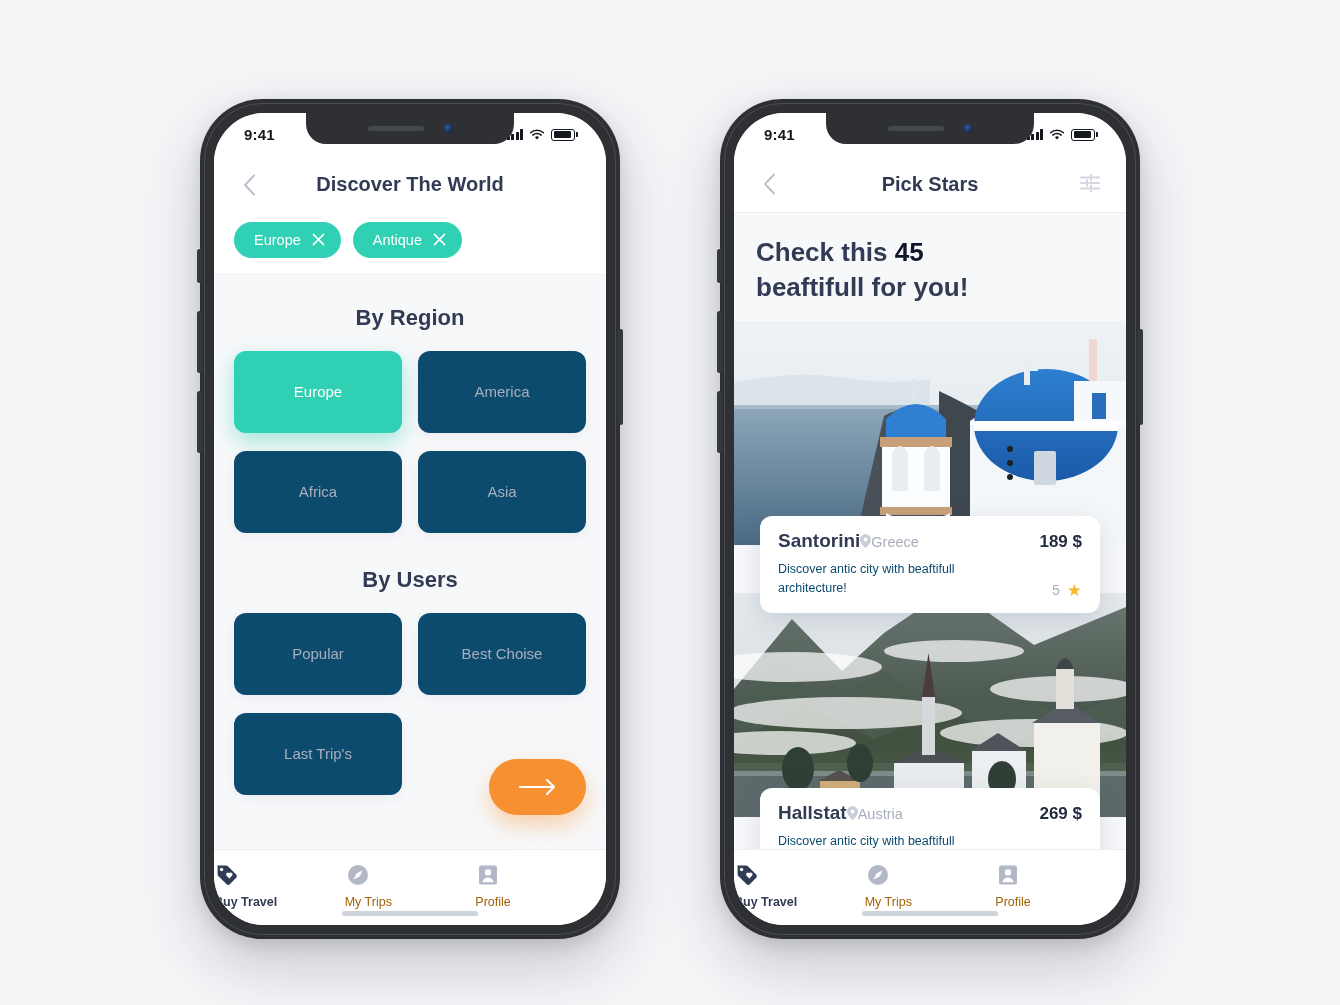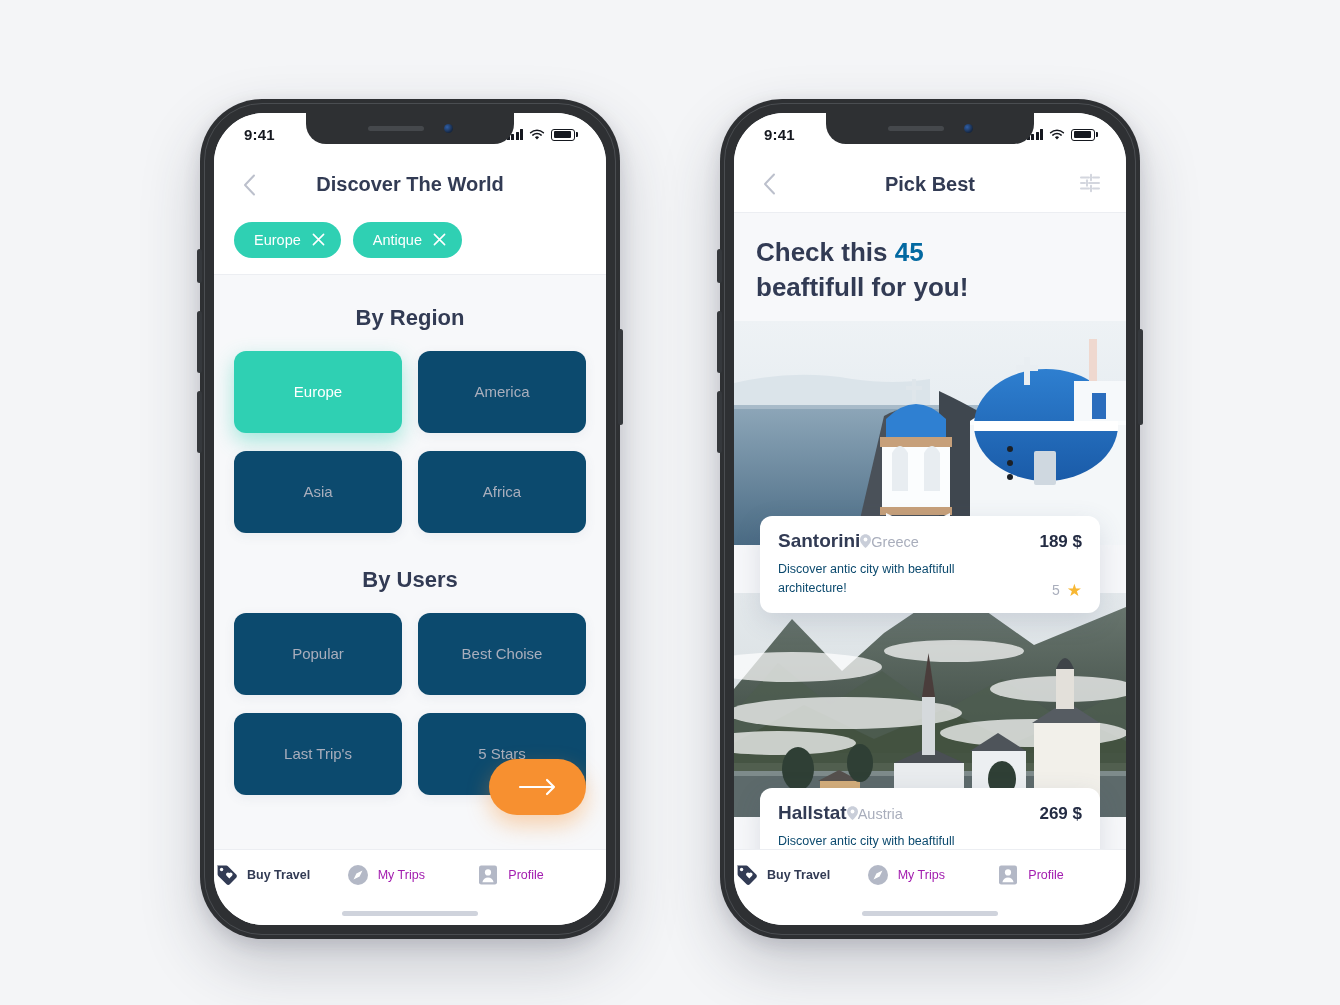--- a/index.html
+++ b/index.html
@@ -193,21 +193,21 @@
 
   
   .headline {
     flex: none;
     padding: 22px 22px 16px;
     font-size: 26px;
     font-weight: bold;
     color: #323b54;
     line-height: 1.35;
   }
-  .headline .count { color: #0369a1; }
+  .headline .count { color: #0f172a; }
 
   .cards {
     flex: 1;
     overflow: hidden;
     padding: 0 0 0 0;
   }
   .card {
     position: relative;
     margin: 0 0 28px 0;
     height: 224px;
@@ -245,24 +245,24 @@
     height: 76px;
     background: #ffffff;
     border-top: 1px solid #eceef2;
     display: flex;
     align-items: flex-start;
     padding-top: 12px;
     position: relative;
   }
   .tab {
     flex: 1;
-    display: flex; flex-direction: row; align-items: center; gap: 7px;
+    display: flex; flex-direction: column; align-items: flex-start; gap: 7px;
     cursor: pointer;
   }
-  .tab-label { font-size: 12.5px; color: #a21caf; }
+  .tab-label { font-size: 12.5px; color: #a16207; }
   .tab.active .tab-label { color: #323b54; font-weight: bold; }
   .home-indicator {
     position: absolute;
     bottom: 9px; left: 50%;
     transform: translateX(-50%);
     width: 136px; height: 5px;
     background: #cfd3dc;
     border-radius: 3px;
   }
 </style>
@@ -333,40 +333,37 @@
       <div class="content">
         <div class="section-title">By Region</div>
         <div class="grid">
           <div class="tile active">
               <span>Europe</span>
             </div>
           <div class="tile">
               <span>America</span>
             </div>
           <div class="tile">
+              <span>Africa</span>
+            </div>
+          <div class="tile">
               <span>Asia</span>
-            </div>
-          <div class="tile">
-              <span>Africa</span>
             </div>
         </div>
 
         <div class="section-title">By Users</div>
         <div class="grid">
           <div class="tile">
               <span>Popular</span>
             </div>
           <div class="tile">
               <span>Best Choise</span>
             </div>
           <div class="tile">
               <span>Last Trip's</span>
-            </div>
-          <div class="tile">
-              <span>5 Stars</span>
             </div>
         </div>
 
         <div class="fab">
           <svg width="40" height="18" viewBox="0 0 40 18">
             <path d="M2 9h34M29 2l7 7-7 7" stroke="#ffffff" stroke-width="2.2" fill="none" stroke-linecap="round" stroke-linejoin="round"></path>
           </svg>
         </div>
       </div>
 
@@ -433,21 +430,21 @@
           </div>
         </div>
       </div>
 
       <div class="navbar" style="border-bottom:1px solid #eceef2">
         <div class="nav-back">
           <svg width="13" height="22" viewBox="0 0 13 22">
             <path d="M11 1.5 2 11l9 9.5" stroke="#bcc0cc" stroke-width="2" fill="none" stroke-linecap="round" stroke-linejoin="round"></path>
           </svg>
         </div>
-        <div class="nav-title">Pick Best</div>
+        <div class="nav-title">Pick Stars</div>
         <div class="nav-filter">
           <svg width="24" height="24" viewBox="0 0 24 24">
             <g stroke="#d3d6de" stroke-width="2" stroke-linecap="round">
               <path d="M3 6.5h8M15 6.5h6"></path>
               <path d="M13 3.8v5.4"></path>
               <path d="M3 12h4M11 12h10"></path>
               <path d="M9 9.3v5.4"></path>
               <path d="M3 17.5h8M15 17.5h6"></path>
               <path d="M13 14.8v5.4"></path>
             </g>

